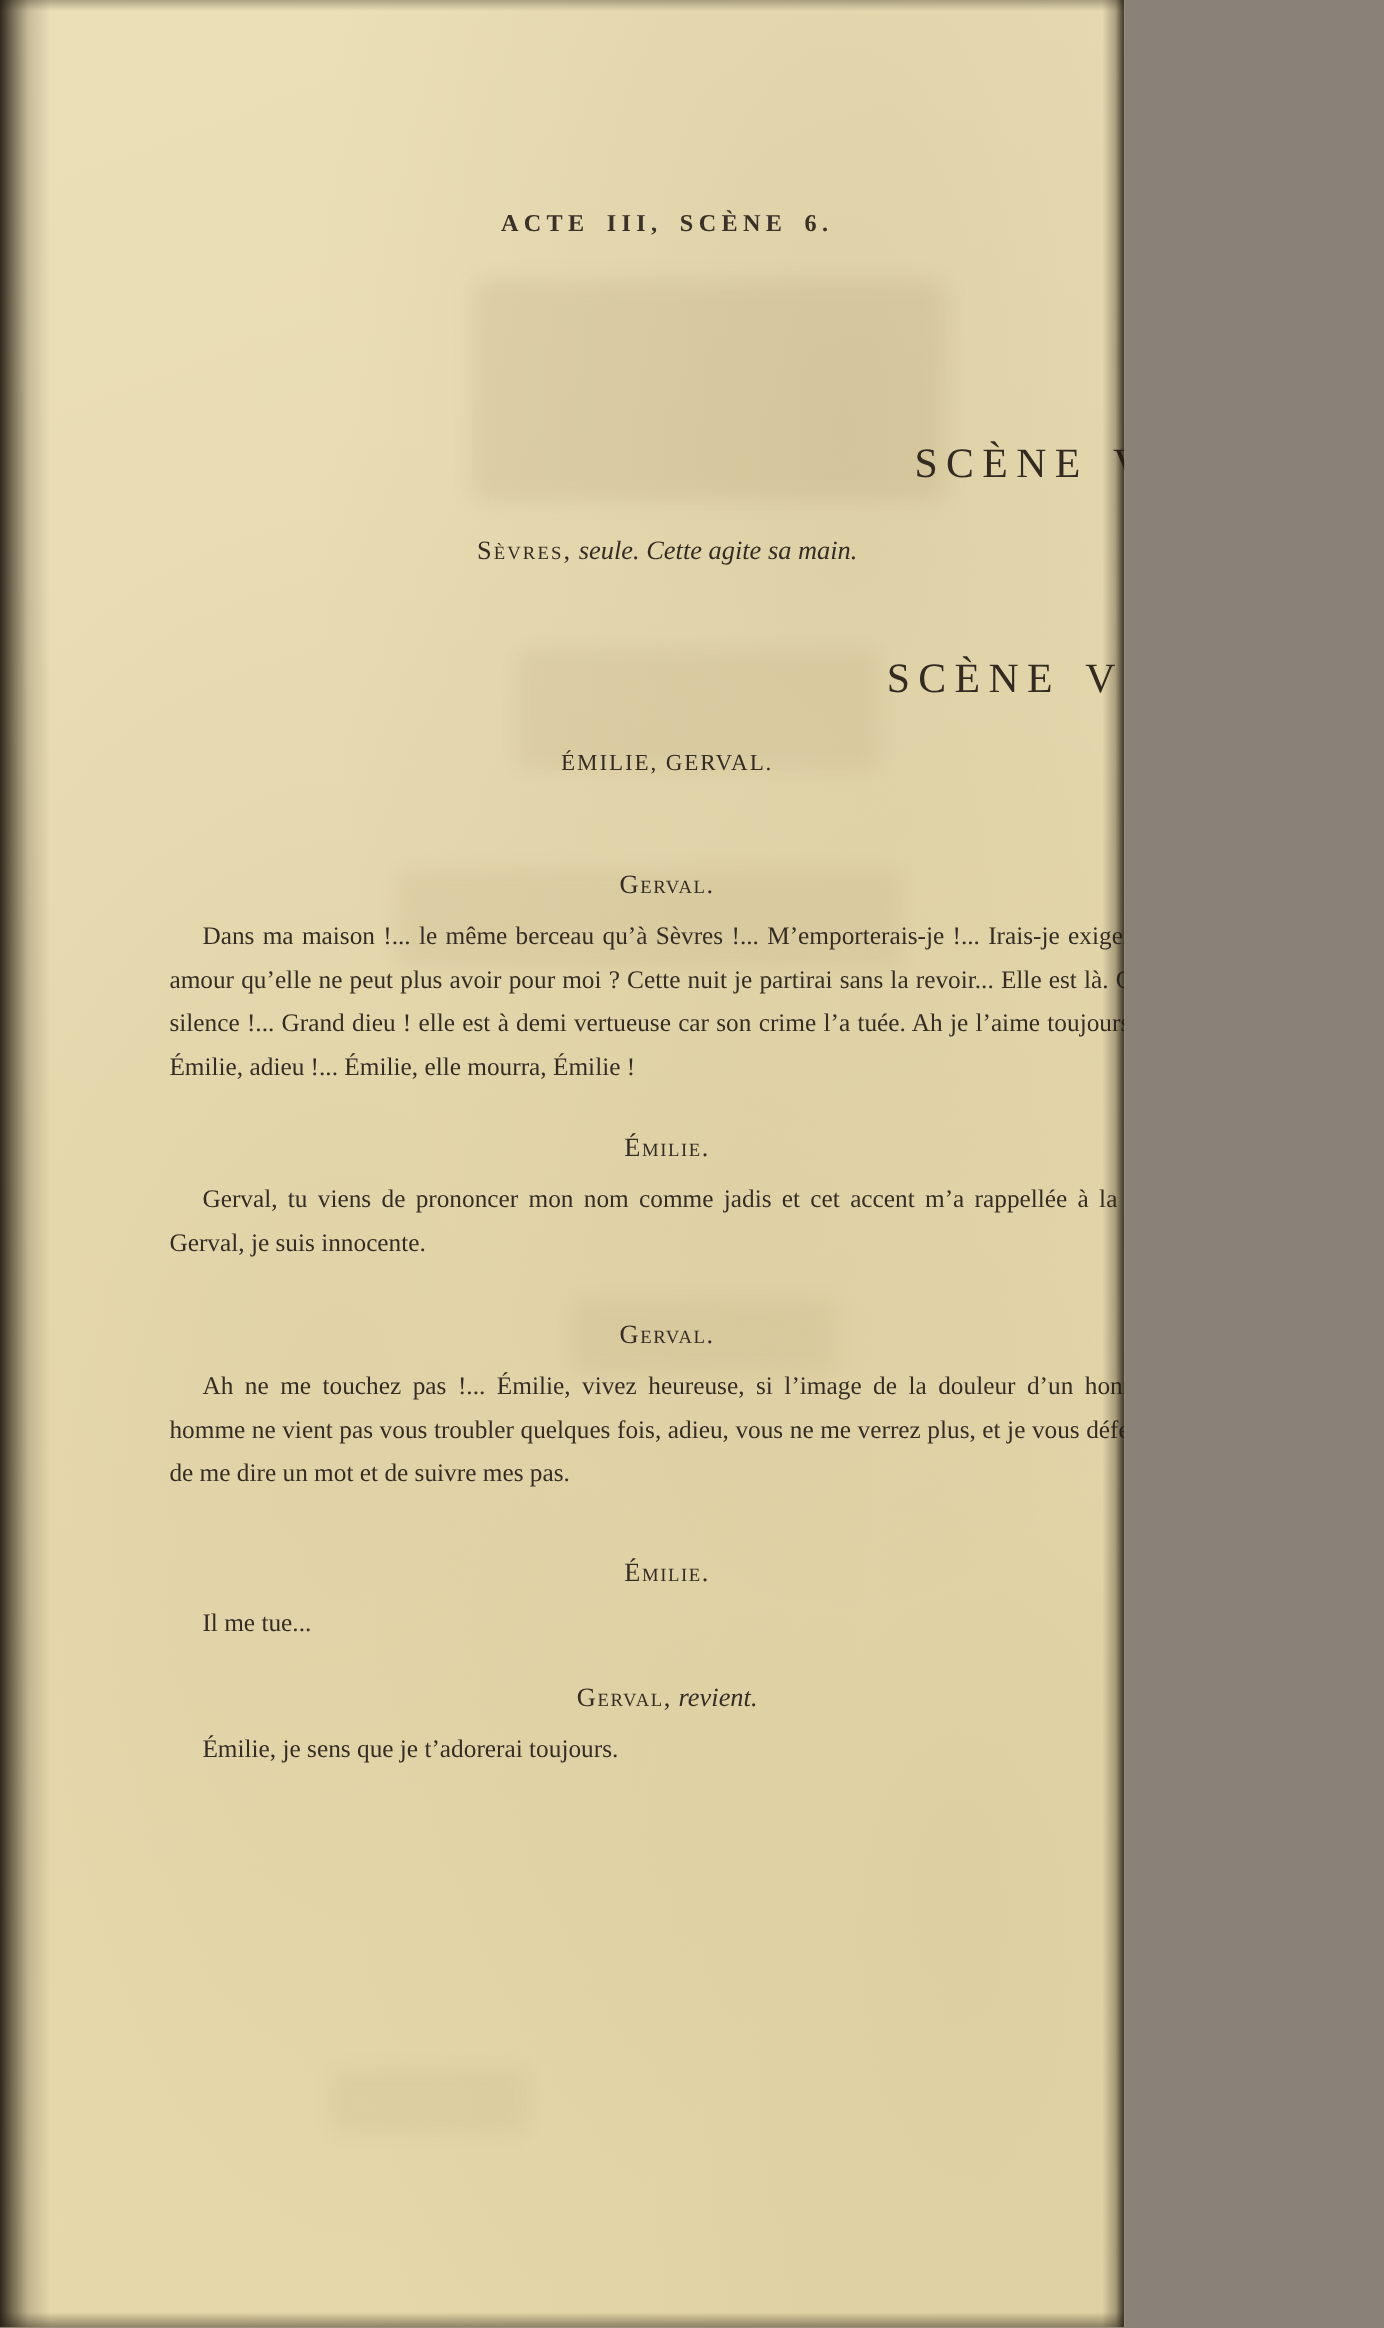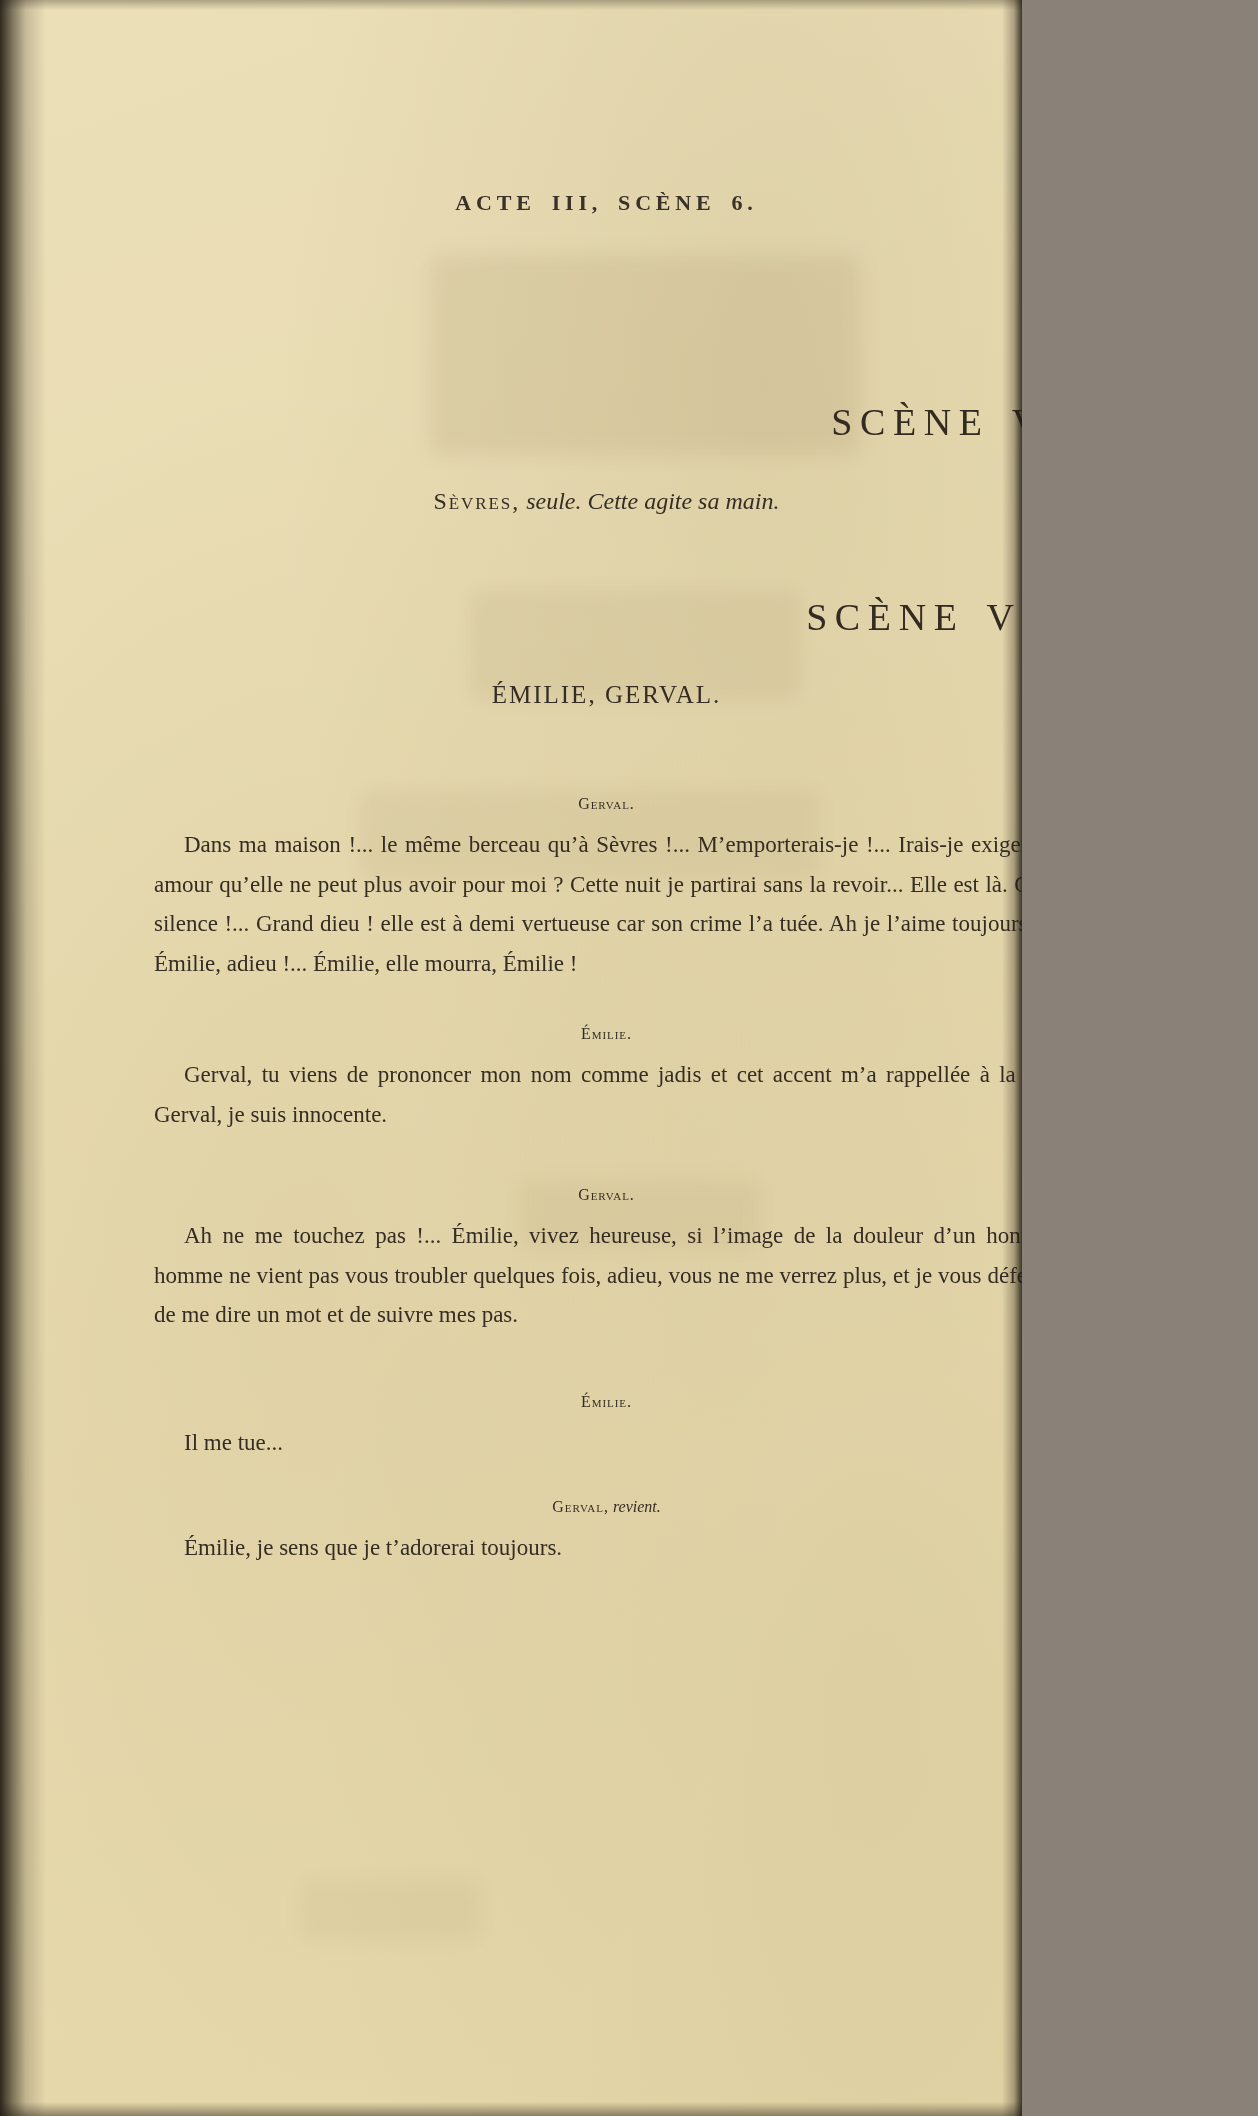--- a/index.html
+++ b/index.html
@@ -105,34 +105,34 @@
   .scene-heading.sc6 { margin-top: 80px; }
 
   .stage-direction {
     margin: 44px 0 0 0;
     text-align: center;
     font-size: 24px;
   }
   .cast-line {
     margin: 42px 0 0 0;
     text-align: center;
-    font-size: 25px;
+    font-size: 21px;
     letter-spacing: 0.08em;
   }
 
   .smallcaps {
     font-variant: small-caps;
     letter-spacing: 0.08em;
   }
   .italic { font-style: italic; }
 
   .speaker {
     margin: 0;
     text-align: center;
-    font-size: 16px;
+    font-size: 24px;
   }
   .speaker .smallcaps { letter-spacing: 0.06em; }
 
   .speaker.sp0 { margin-top: 86px; }
   .speaker.sp1 { margin-top: 42px; }
   .speaker.sp2 { margin-top: 52px; }
   .speaker.sp3 { margin-top: 58px; }
   .speaker.sp4 { margin-top: 36px; }
 
   .speech-text {

